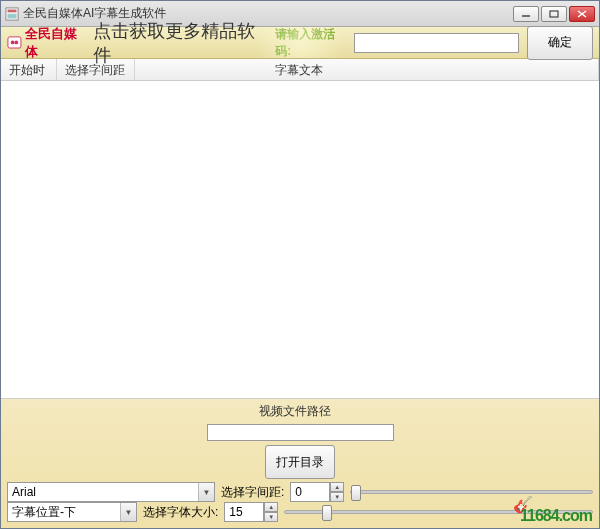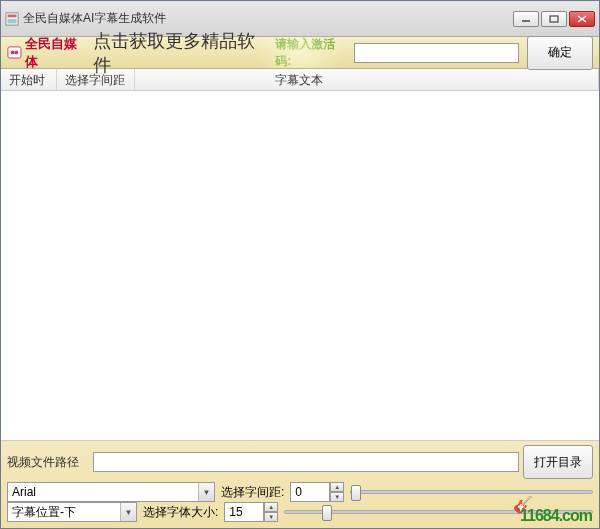--- a/index.html
+++ b/index.html
@@ -1,20 +1,20 @@
 <!DOCTYPE html>
 <html><head>
 <meta charset="utf-8">
 <style>
 * { box-sizing: border-box; margin: 0; padding: 0; }
 body { font-family: "Microsoft YaHei", SimSun, Arial, sans-serif; font-size: 12px; background: #fff; width: 600px; height: 529px; overflow: hidden; position: relative; }
 
 .window { width: 600px; height: 529px; border: 1px solid #6b7a8f; display: flex; flex-direction: column; }
 
-.titlebar { height: 36px; background: linear-gradient(#e8e8e8, #d5d5d5); border-bottom: 1px solid #aaa; display: flex; align-items: center; padding: 0 4px; }
+.titlebar { height: 26px; background: linear-gradient(#e8e8e8, #d5d5d5); border-bottom: 1px solid #aaa; display: flex; align-items: center; padding: 0 4px; }
 .titlebar .app-icon { width: 14px; height: 14px; margin-right: 4px; display: flex; align-items: center; justify-content: center; }
 .titlebar .app-icon svg { width: 14px; height: 14px; }
 .titlebar .title { flex: 1; color: #333; font-size: 12px; }
 .titlebar .winbtns { display: flex; gap: 2px; }
 .winbtn { width: 26px; height: 16px; border: 1px solid #888; border-radius: 2px; display: flex; align-items: center; justify-content: center; font-size: 10px; cursor: pointer; }
 .winbtn.min, .winbtn.max { background: linear-gradient(#fdfdfd,#e2e2e2); color: #444; }
 .winbtn.close { background: linear-gradient(#e77,#c33); color: #fff; border-color: #a22; }
 
 .toolbar { height: 32px; background: linear-gradient(#f5efc5, #e8dca0); border-bottom: 1px solid #c0b47a; display: flex; align-items: center; padding: 0 6px; gap: 8px; position: relative; }
 .toolbar::before { content: ""; position: absolute; left: 40%; top: 0; bottom: 0; width: 120px; background: radial-gradient(circle, rgba(255,255,220,0.6), transparent 70%); pointer-events: none; }
@@ -30,21 +30,21 @@
 .table-header { height: 22px; background: linear-gradient(#fbfbfb,#ededed); border-bottom: 1px solid #ccc; display: flex; }
 .th { border-right: 1px solid #d5d5d5; padding: 3px 8px; color: #333; }
 .th.c1 { width: 56px; }
 .th.c2 { width: 78px; }
 .th.c3 { flex: 1; text-align: left; padding-left: 140px; }
 
 .table-body { flex: 1; background: #fff; border-bottom: 1px solid #ccc; overflow: auto; }
 
 .bottom-panel { background: linear-gradient(#f4e9bf, #efe1a8); padding: 4px 6px 6px 6px; position: relative; }
 
-.row { display: flex; align-items: center; margin-bottom: 3px; gap: 4px; }
+.row { display: flex; align-items: center; margin-bottom: 3px; gap: 4px; flex-direction: column; }
 .path-label { width: 82px; color: #333; }
 .path-input { flex: 1; height: 20px; border: 1px solid #999; background: #fff; padding: 0 4px; }
 .highlight-box { border: 2px solid #d22; padding: 1px; margin: 0 6px; display: inline-flex; }
 .btn.select-video { width: 180px; justify-content: center; gap: 4px; }
 .red-dot { width: 8px; height: 8px; border-radius: 50%; background: #d22; display: inline-block; }
 .btn.open-dir { min-width: 66px; }
 
 .row2 { display: flex; align-items: center; gap: 6px; }
 .dropdown { height: 20px; border: 1px solid #999; background: #fff; display: flex; align-items: center; position: relative; }
 .dropdown.font { width: 208px; }

